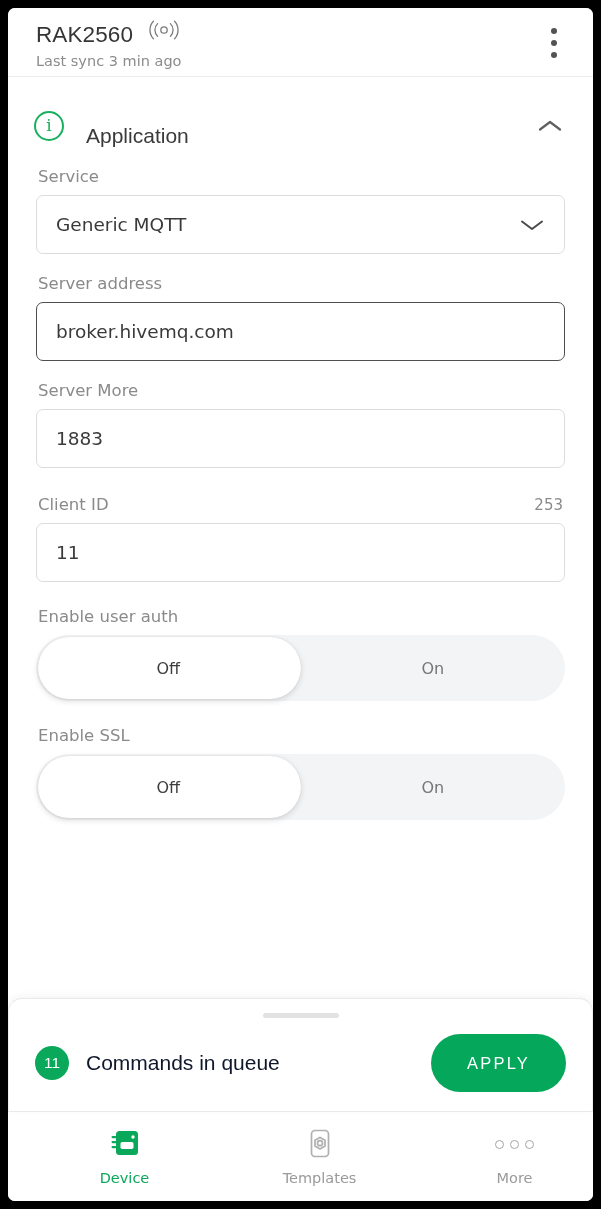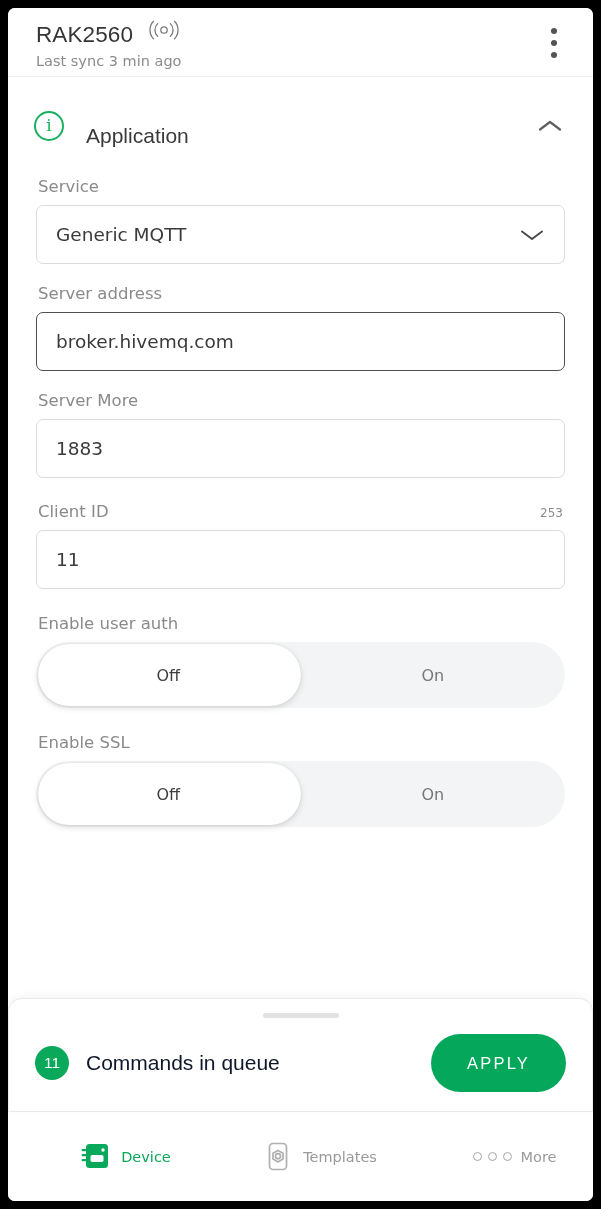--- a/index.html
+++ b/index.html
@@ -123,35 +123,35 @@
     margin-left: auto;
     margin-right: 4px;
     color: #5f5f5f;
     display: flex;
     cursor: pointer;
   }
 
   .form { padding: 0 28px; }
 
   .field { margin-top: 20px; }
-  .field:first-child { margin-top: 28px; }
+  .field:first-child { margin-top: 18px; }
 
   .field-label-row {
     display: flex;
     align-items: baseline;
     justify-content: space-between;
     padding: 0 2px 9px 2px;
   }
   .field-label {
     font-size: 16.5px;
     color: #8a8a8a;
     font-family: "DejaVu Sans", sans-serif;
   }
   .field-counter {
-    font-size: 12px;
+    font-size: 15px;
     color: #8a8a8a;
     font-family: "DejaVu Sans", sans-serif;
     margin-top: 8px;
   }
 
   .input-box {
     height: 59px;
     border: 1px solid #dcdcdc;
     border-radius: 7px;
     background: #fff;
@@ -263,20 +263,21 @@
   .bottomnav {
     flex: none;
     height: 90px;
     background: #fff;
     border-top: 1px solid #ececec;
     display: flex;
   }
   .navitem {
     flex: 1 1 33.33%;
     display: flex;
+    flex-direction: column;
     align-items: center;
     justify-content: center;
     gap: 9px;
     cursor: pointer;
     margin-left: 38px;
   }
   .navitem .navlabel {
     font-size: 14.5px;
     color: #9a9a9a;
     font-family: "DejaVu Sans", sans-serif;

